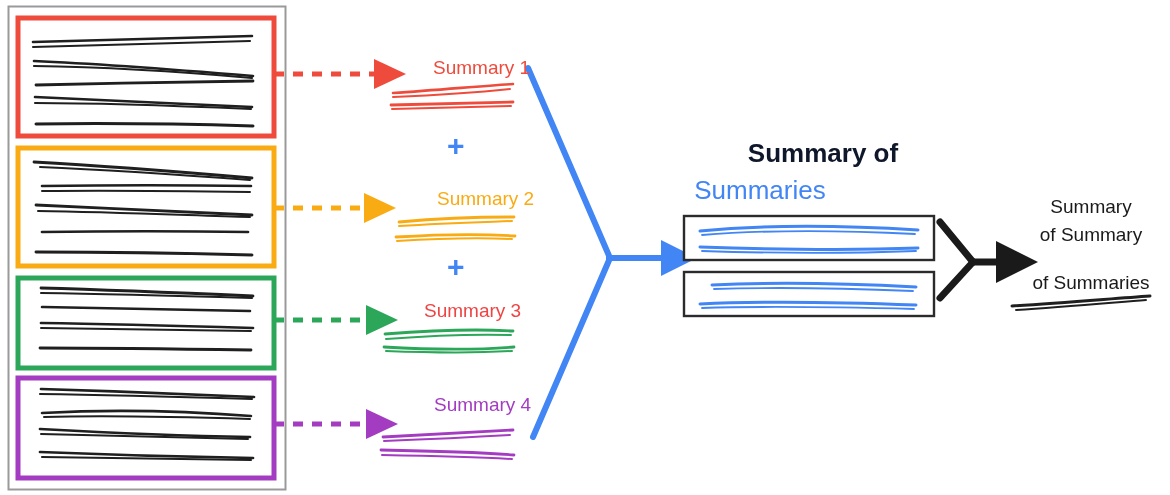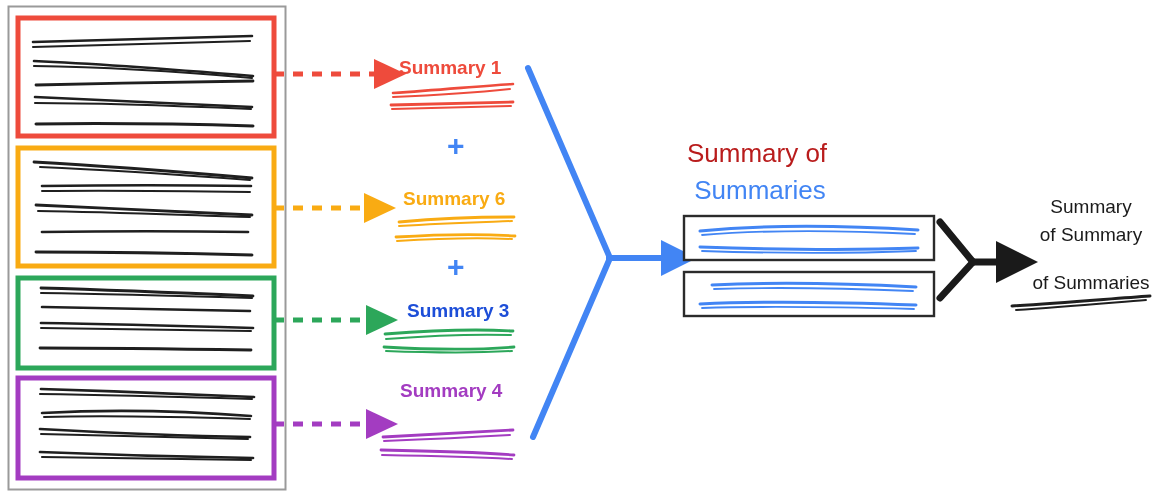--- a/index.html
+++ b/index.html
@@ -10,21 +10,21 @@
     position:relative;
   }
   #stage{position:relative;width:1170px;height:495px;}
   #stage > svg{position:absolute;top:0;left:0;width:1170px;height:495px;}
   .lbl{
     position:absolute;
     font-family:"Liberation Sans", sans-serif;
     white-space:pre;
     line-height:1.18;
   }
-  .sum-label{font-size:19px;font-weight:700;}
+  .sum-label{font-size:19px;font-weight:400;margin-left:34px;}
   .sos-label{font-size:26px;font-weight:400;text-align:center;}
   .final-label{font-size:19px;font-weight:400;color:#1a1a1a;text-align:center;}
   .plus{
     position:absolute;font-size:30px;font-weight:700;color:#4285F4;
     font-family:"Liberation Sans", sans-serif;line-height:1;
   }
 </style>
 </head>
 <body>
 
@@ -174,31 +174,31 @@
     <line x1="969" y1="262" x2="1003" y2="262" stroke="#1a1a1a" stroke-width="7" marker-end="url(#arrowBlack)"></line>
 
     <g stroke="#1f1f1f" fill="none" stroke-linecap="round">
       <path d="M1012,306 C1060,303 1108,299 1150,296" stroke-width="3"></path>
       <path d="M1016,310 C1062,307 1108,303 1146,300" stroke-width="1.9"></path>
     </g>
   </svg>
 
   <div class="lbl sum-label" style="left:399px;top:57px;color:#EE4B3C;">Summary 1</div>
 
-  <div class="lbl sum-label" style="left:403px;top:188px;color:#F9AB13;">Summary 6</div>
-
-  <div class="lbl sum-label" style="left:407px;top:300px;color:#1d4ed8;">Summary 3</div>
-
-  <div class="lbl sum-label" style="left:400px;top:380px;color:#A33CC1;">Summary 4</div>
+  <div class="lbl sum-label" style="left:403px;top:188px;color:#F9AB13;">Summary 2</div>
+
+  <div class="lbl sum-label" style="left:390px;top:300px;color:#ef4444;">Summary 3</div>
+
+  <div class="lbl sum-label" style="left:400px;top:394px;color:#A33CC1;">Summary 4</div>
 
   <div class="plus" style="left:447px;top:131px;">+</div>
 
   <div class="plus" style="left:447px;top:252px;">+</div>
 
-  <div class="lbl sos-label" style="left:646px;top:138px;width:222px;color:#b91c1c;">Summary of</div>
+  <div class="lbl sos-label" style="left:712px;top:138px;width:222px;color:#0f172a;font-weight:bold;">Summary of</div>
 
   <div class="lbl sos-label" style="left:649px;top:175px;width:222px;color:#4285F4;">Summaries</div>
 
   <div class="lbl final-label" style="left:1018px;top:224px;width:146px;">of Summary</div>
 
   <div class="lbl final-label" style="left:1018px;top:196px;width:146px;">Summary</div>
 
   <div class="lbl final-label" style="left:1018px;top:252px;width:146px;margin-top:20px;">of Summaries</div>
 
 </div>

